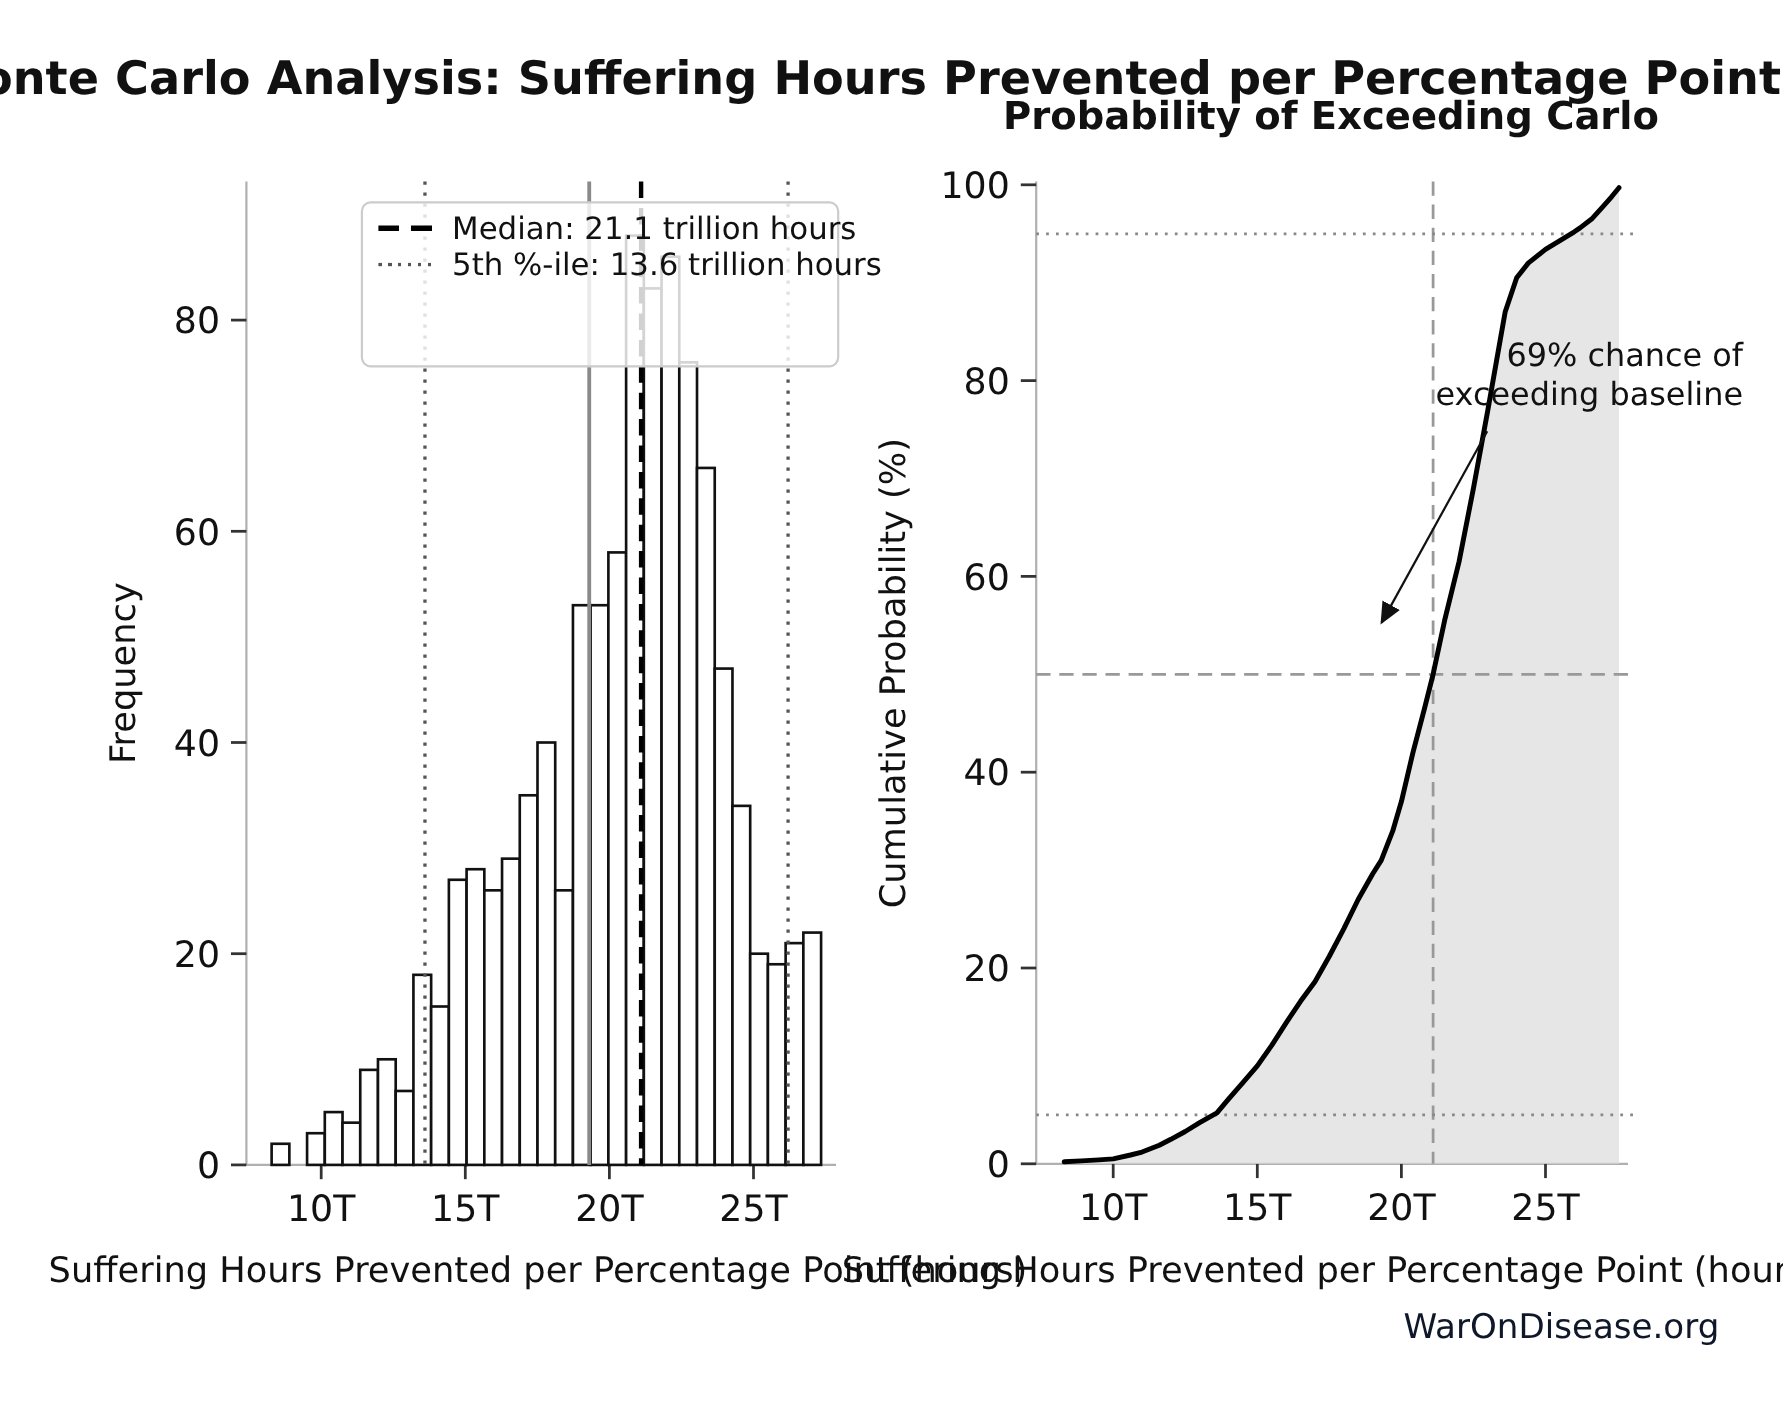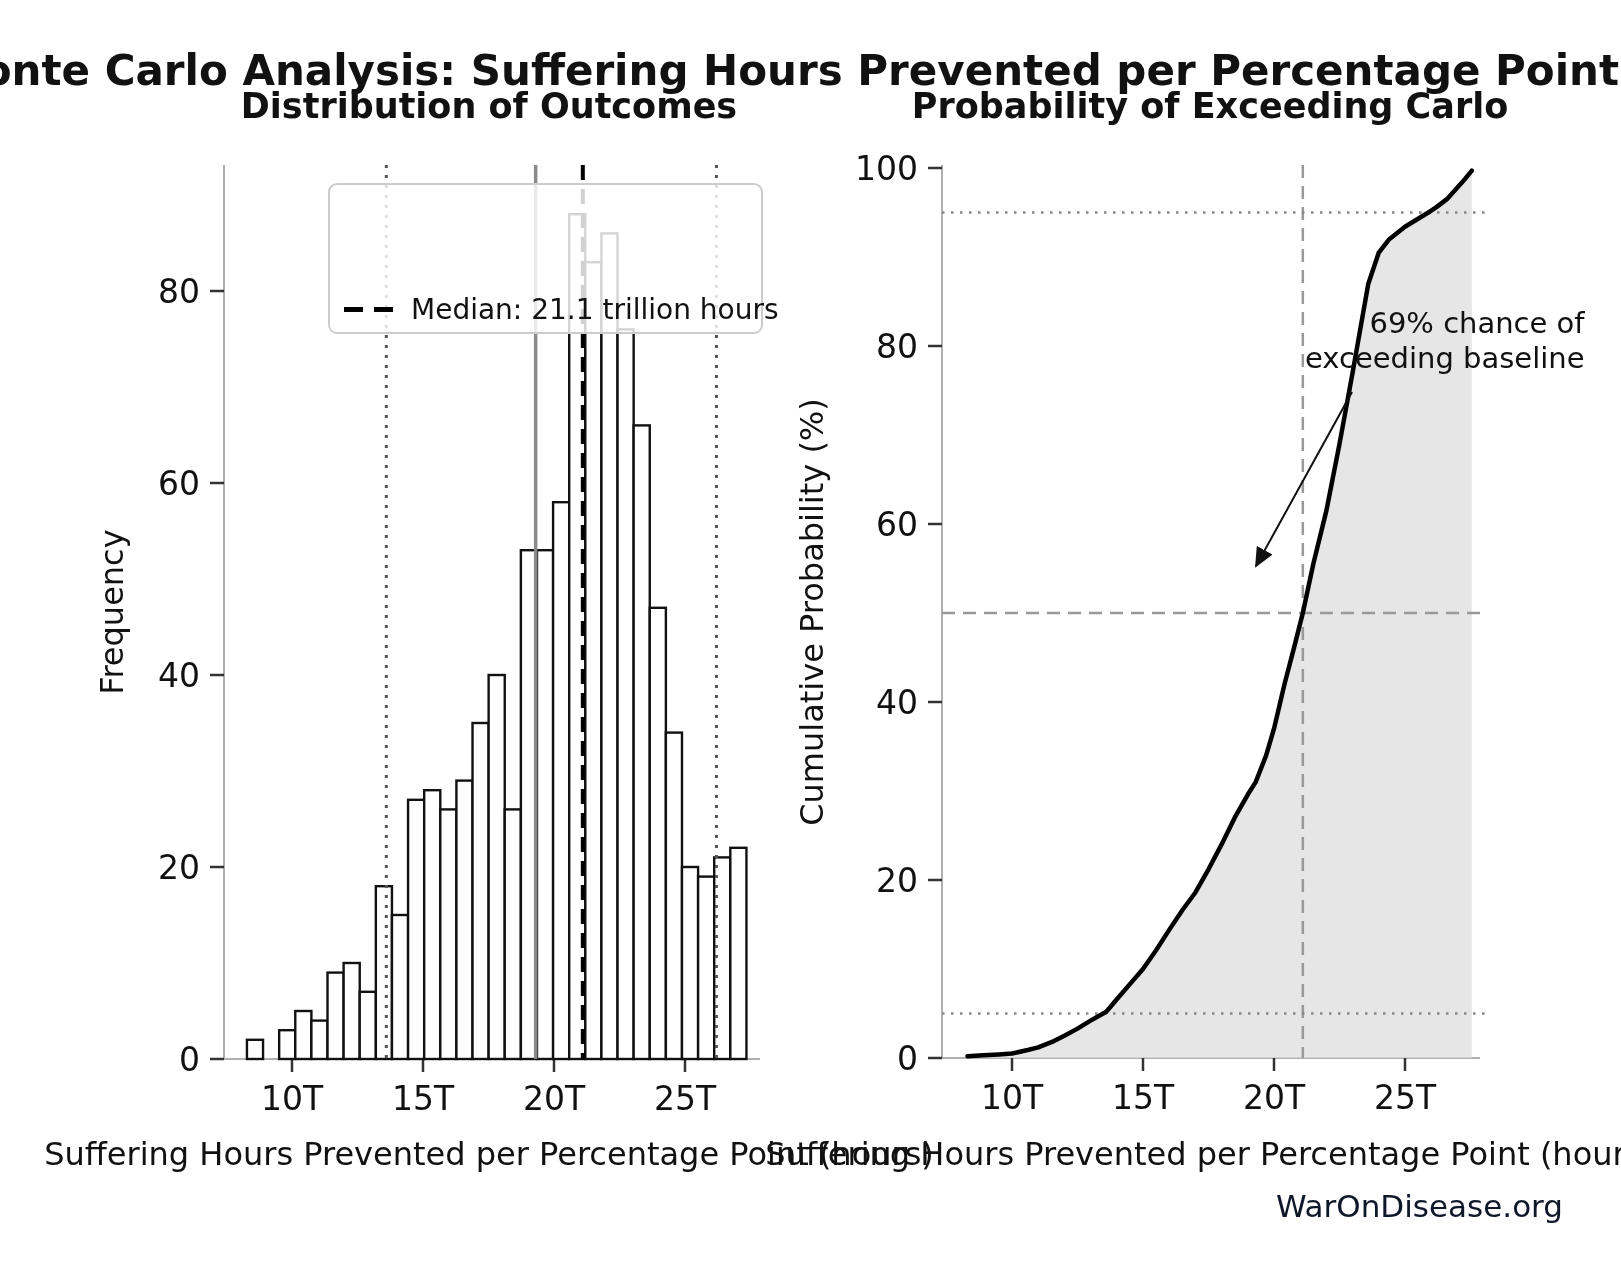--- a/index.html
+++ b/index.html
@@ -36,40 +36,39 @@
     position:absolute;top:1188px;right:58px;
     font-size:31px;color:#0f172a;white-space:nowrap;
   }
   svg{position:absolute;top:0;left:0;}
   svg text{font-family:"DejaVu Sans", sans-serif;fill:#111;}
   .legend{
     position:absolute;left:328px;top:183px;width:435px;height:151px;
     box-sizing:border-box;padding:6px 14px;
     background:rgba(255,255,255,0.82);
     border:2px solid #cccccc;border-radius:9px;
-    display:flex;flex-direction:column;justify-content:flex-end;
+    display:flex;flex-direction:column;justify-content:flex-start;
   }
   .legend-row{display:flex;align-items:center;gap:15px;}
   .legend-sample{width:52px;flex:0 0 52px;}
   .sample-median{height:5px;background:repeating-linear-gradient(90deg,#000 0 19px,transparent 19px 30px);}
   .sample-dotted{height:3px;background:repeating-linear-gradient(90deg,#555 0 3px,transparent 3px 9px);}
   .sample-solid{height:3px;background:#8a8a8a;}
   .legend-label{font-size:28px;white-space:nowrap;color:#111;}
   .annotation{
     position:absolute;left:1305px;top:306px;
     font-size:29px;line-height:35px;color:#111;white-space:nowrap;text-align:right;
   }
 </style>
 </head>
 <body>
 
 <div class="fig">
 
   <div class="main-title">Monte Carlo Analysis: Suffering Hours Prevented per Percentage Point</div>
-  <div class="sub-title left">Distribution of Outcomes</div>
   <div class="sub-title right">Probability of Exceeding Carlo</div>
 
   <div class="ylab left">Frequency</div>
   <div class="ylab right">Cumulative Probability (%)</div>
 
   <svg id="plot" width="1621" height="1280" viewBox="0 0 1621 1280">
     <defs>
       <marker id="arrowhead" markerWidth="11" markerHeight="9" refX="9" refY="4.5" orient="auto">
         <path d="M0,0 L10,4.5 L0,9 z" fill="#111"></path>
       </marker>
@@ -161,20 +160,24 @@
         <polyline points="967.46,1056.22 983.1800000000001,1055.33 998.9,1054.44 1012,1053.55 1027.72,1049.99 1038.2,1047.32 1053.92,1041.09 1064.4,1035.75 1077.5,1028.63 1090.6,1020.62 1106.32,1011.72 1116.8,999.26 1129.9,984.13 1143,969 1156.1,950.31 1169.2,929.84 1182.3,910.26 1195.4,892.46 1208.5,869.3199999999999 1221.6,844.4 1234.7,817.7 1247.8,794.56 1255.66,782.0999999999999 1266.1399999999999,755.4 1274,728.7 1284.48,684.2 1294.96,644.15 1302.8200000000002,613 1313.3,564.05 1326.4,510.65 1339.5,443.9 1352.6,372.69999999999993 1360.46,328.19999999999993 1368.3200000000002,283.69999999999993 1378.8,252.54999999999995 1389.28,239.19999999999993 1405,226.7399999999999 1418.1,218.73000000000002 1431.2,210.7199999999999 1436.44,207.15999999999997 1446.92,199.14999999999998 1457.4,187.58000000000004 1465.26,178.67999999999995 1471.81,170.66999999999996" fill="none" stroke="#000000" stroke-width="4.5" stroke-linejoin="round" stroke-linecap="round"></polyline>
         <line x1="1352" y1="392" x2="1256" y2="566" stroke="#111" stroke-width="2" marker-end="url(#arrowhead)"></line>
       </g>
   </svg>
 
   <div class="legend">
     <div class="legend-row">
       <span class="legend-sample sample-median"></span>
       <span class="legend-label">Median: 21.1 trillion hours</span>
     </div>
+    <div class="legend-row">
+      <span class="legend-sample sample-dotted"></span>
+      <span class="legend-label">5th %-ile: 13.6 trillion hours</span>
+    </div>
   </div>
 
   <div class="annotation">
     <span>69% chance of</span><br>
     <span>exceeding baseline</span>
   </div>
 
   <div class="xlab left">Suffering Hours Prevented per Percentage Point (hours)</div>
   <div class="xlab right">Suffering Hours Prevented per Percentage Point (hours)</div>
 

